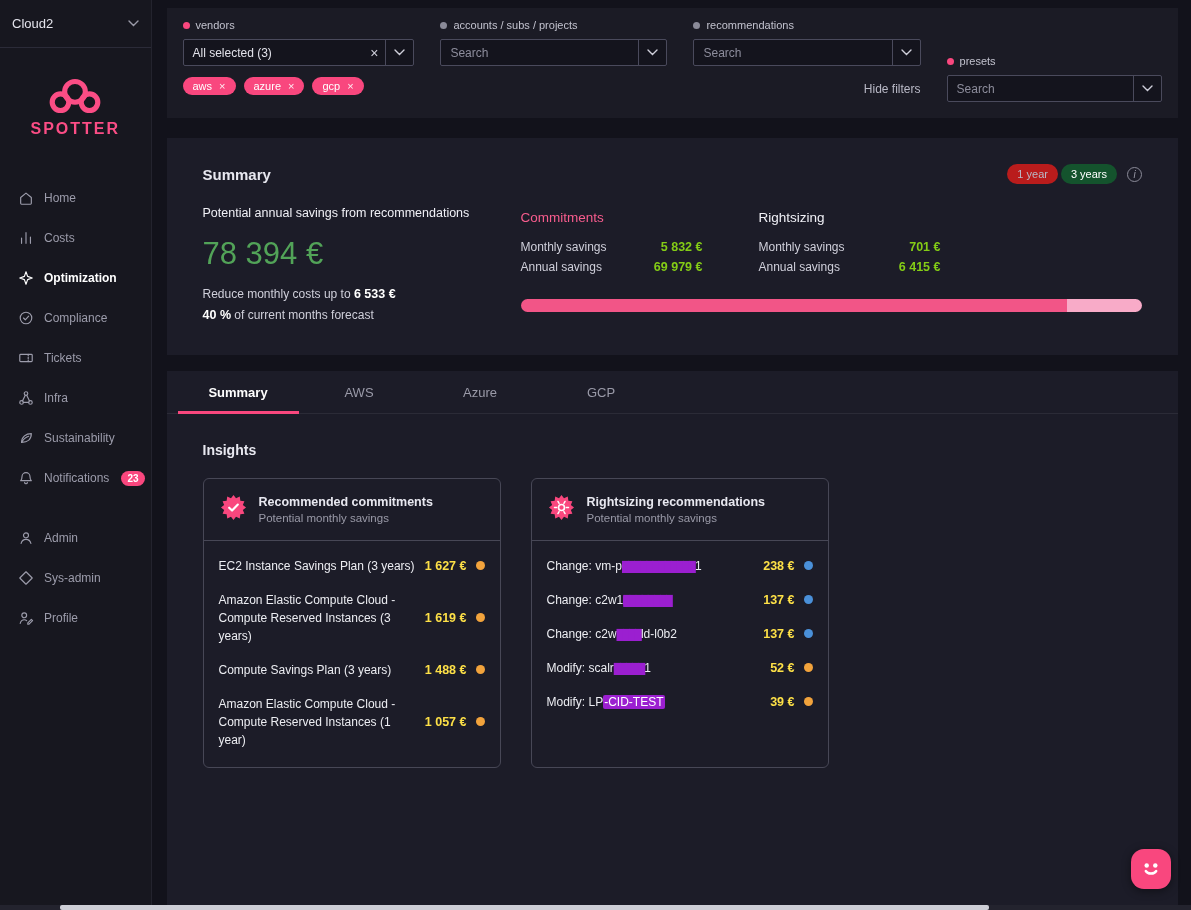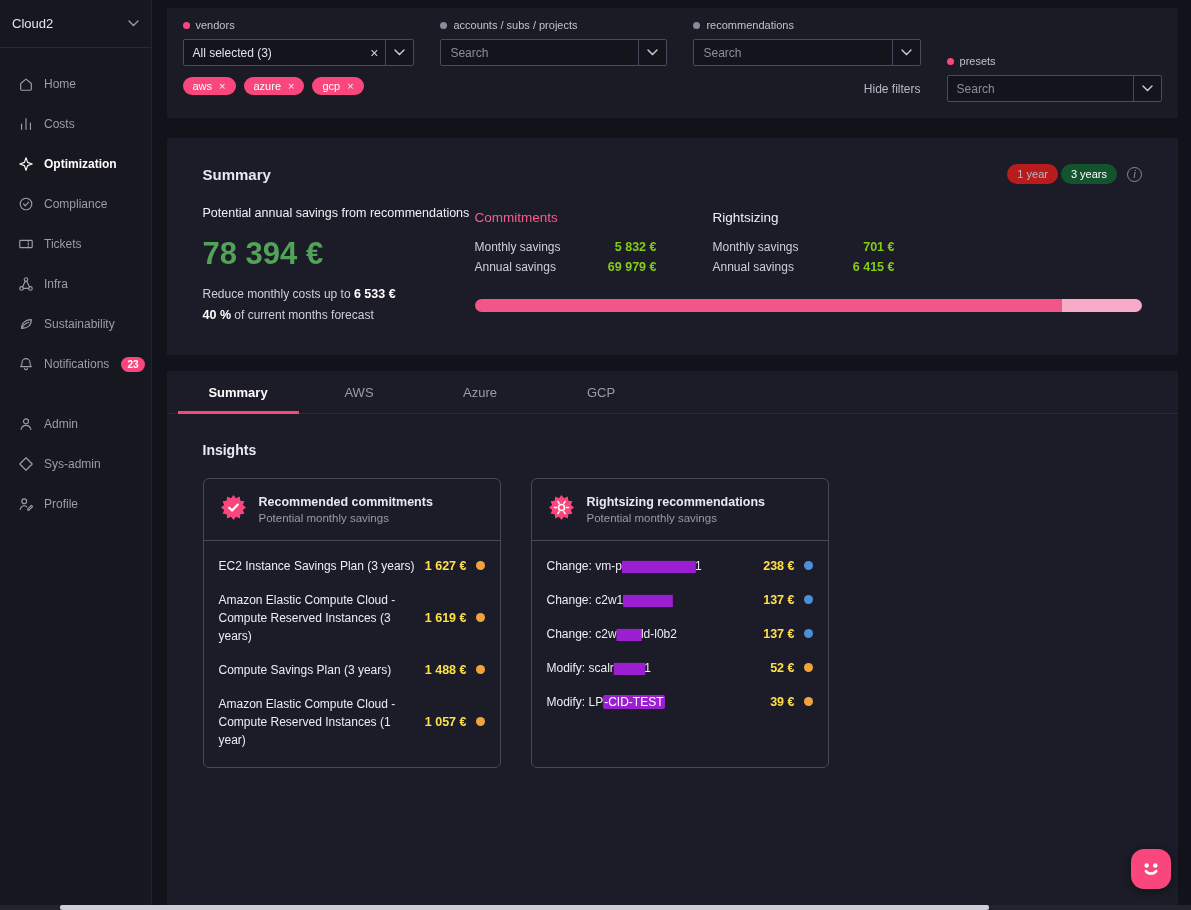--- a/index.html
+++ b/index.html
@@ -50,24 +50,24 @@
   
   .card { background:#1c1c28; }
   .summary-card { margin-top:20px; padding:26px 36px 30px; }
   .sum-head { display:flex; justify-content:space-between; align-items:center; }
   .sum-title { font-size:15px; font-weight:bold; }
   .sum-controls { display:flex; align-items:center; gap:10px; }
   .toggle { display:flex; gap:3px; }
   .toggle-opt { font-size:11px; padding:4px 10px; border-radius:12px; background:#b91c1c; color:#b9b9c6; cursor:pointer; }
   .toggle-opt.selected { background:#14532d; color:#fff; }
   .info-icon { width:15px; height:15px; border:1px solid #8a8a98; border-radius:50%; color:#9a9aa8; font-size:10px; display:flex; align-items:center; justify-content:center; font-style:italic; cursor:pointer; }
-  .sum-body { display:flex; margin-top:20px; }
+  .sum-body { display:flex; gap:46px; margin-top:20px; }
   .sum-left { width:272px; }
   .sum-left-label { font-size:12.5px; line-height:1.55; color:#f0f0f6; }
-  .big-number { color:#52a358; font-size:31px; font-weight:bold; margin:13px 0 12px; }
+  .big-number { color:#52a358; font-size:31px; font-weight:normal; margin:13px 0 12px; }
   .reduce { font-size:12px; color:#cfcfda; line-height:1.6; }
   .reduce b { color:#fff; font-size:12.5px; }
   .sum-right { flex:1; padding-top:6px; }
   .sum-cols { display:flex; gap:56px; }
   .sum-col { width:182px; }
   .sum-col-title { font-size:13.5px; margin-bottom:12px; color:#f0f0f6; }
   .sum-col-title.pink { color:#f75c8d; }
   .kv { display:flex; justify-content:space-between; font-size:12px; color:#cfcfda; padding:3px 0; }
   .kv b { color:#84cc16; font-size:12.5px; }
   .progress { display:flex; height:13px; border-radius:7px; overflow:hidden; margin-top:22px; cursor:default; }
@@ -103,20 +103,30 @@
 </head>
 <body>
 
 <aside class="sidebar">
   <div class="workspace">
     <span>Cloud2</span>
     <svg width="11" height="7" viewBox="0 0 11 7">
         <path d="M1 1l4.5 4.5L10 1" stroke="currentColor" stroke-width="1.4" fill="none" stroke-linecap="round"></path>
       </svg>
   </div>
+  <div class="brand">
+    <svg width="58" height="36" viewBox="0 0 56 34">
+      <g fill="none" stroke="#fb4d85" stroke-width="5" stroke-linecap="round">
+        <circle cx="14" cy="23" r="8"></circle>
+        <circle cx="28" cy="13" r="10"></circle>
+        <circle cx="42" cy="23" r="8"></circle>
+      </g>
+    </svg>
+    <div class="brand-name">SPOTTER</div>
+  </div>
   <nav class="nav" id="nav">
       <div class="nav-item">
         <span class="nav-icon">
           <svg width="16" height="16" viewBox="0 0 18 18">
             <path fill="none" stroke="currentColor" stroke-width="1.3" stroke-linecap="round" stroke-linejoin="round" d="M3 8.5l6-5 6 5V15a1 1 0 0 1-1 1H4a1 1 0 0 1-1-1z"></path>
           </svg>
         </span>
         <span class="nav-label">Home</span>
       </div>
       <div class="nav-item">

